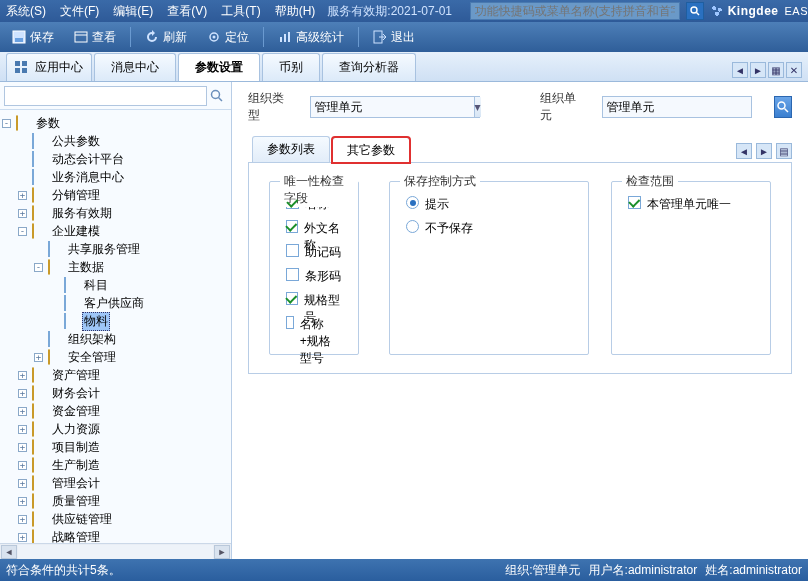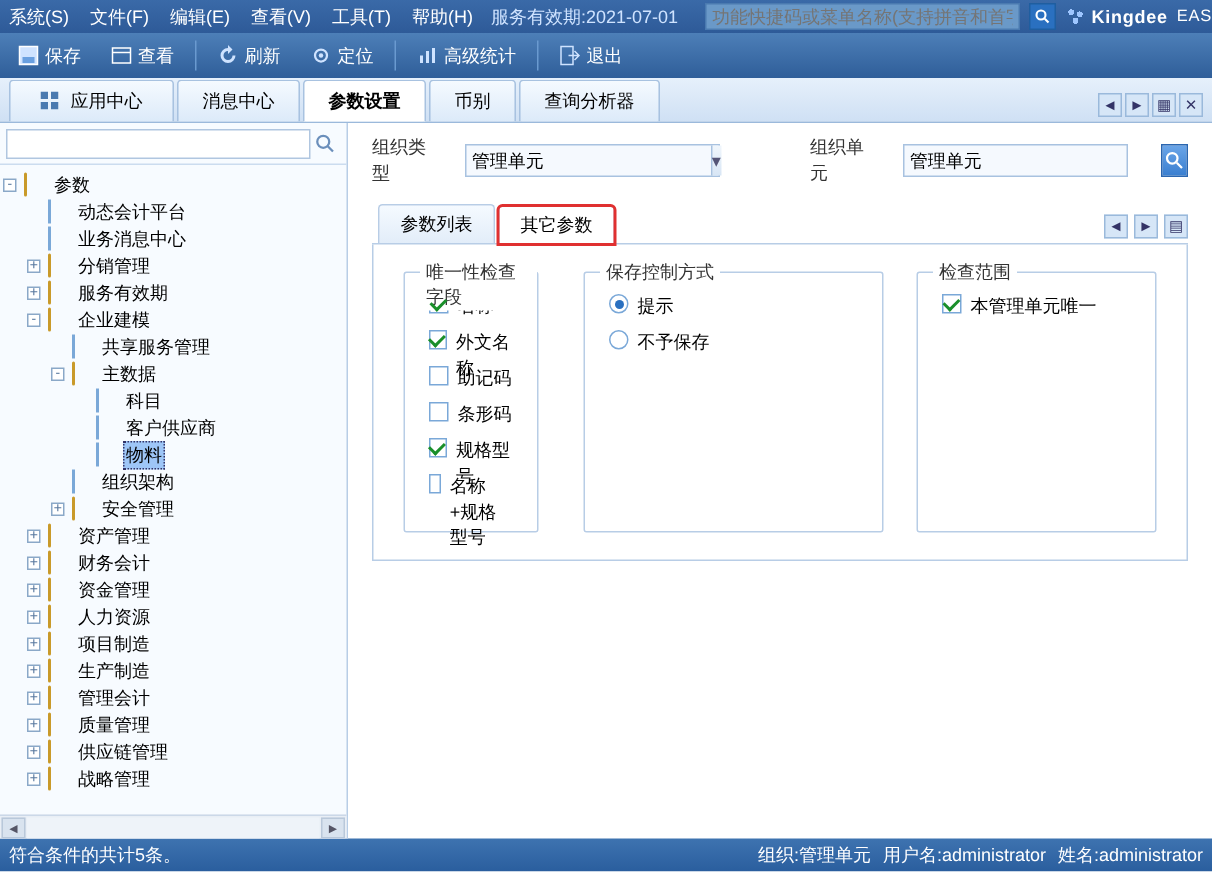--- a/index.html
+++ b/index.html
@@ -11,21 +11,21 @@
 .searchbox{background:#6a99c8;border:1px solid #4a7ab0;color:#d0e0f0;height:18px;width:210px;padding:0 4px}
 .magbtn{width:18px;height:18px;background:#2a70c0;display:inline-flex;align-items:center;justify-content:center;border:1px solid #1f5ea0;margin:0 4px}
 .brand{font-weight:bold;font-size:13px;color:#fff;letter-spacing:.5px;display:flex;align-items:center;gap:4px}
 .brand .dots{width:14px;height:14px;display:inline-block;background:radial-gradient(circle at 30% 30%,#9ec6ff 2px,transparent 2px),radial-gradient(circle at 70% 40%,#9ec6ff 2px,transparent 2px),radial-gradient(circle at 50% 70%,#9ec6ff 2px,transparent 2px)}
 .toolbar{height:30px;background:linear-gradient(#4d7fb8,#2f5e99);display:flex;align-items:center;padding:0 4px;gap:4px}
 .tbtn{display:flex;align-items:center;gap:4px;color:#fff;padding:2px 8px;cursor:pointer;border-radius:2px}
 .tsep{width:1px;height:20px;background:#6a9ad0;margin:0 2px}
 .ticon{width:14px;height:14px;display:inline-block}
 .tabstrip{height:30px;background:linear-gradient(#e6f0fb,#cfe0f4);border-bottom:1px solid #9bb9db;display:flex;align-items:flex-end;padding:0 6px;position:relative}
 .tabstrip .tab{padding:5px 16px;margin-right:2px;border:1px solid #a8c2e0;border-bottom:none;background:linear-gradient(#f5faff,#dceaf9);border-radius:3px 3px 0 0;cursor:pointer;display:flex;align-items:center;gap:6px}
-.tabstrip .tab.icon-only{padding:5px 20px}
+.tabstrip .tab.icon-only{padding:5px 8px}
 .tabstrip .tab.active{background:#fff;font-weight:bold}
 .tabstrip .navbtns{margin-left:auto;display:flex;gap:2px;align-items:center;margin-bottom:3px}
 .navbtn{width:16px;height:16px;background:#d6e6f7;border:1px solid #9ab9db;display:flex;align-items:center;justify-content:center;cursor:pointer;font-size:10px;color:#336}
 .maincols{flex:1;display:flex;overflow:hidden;background:#fff}
 .sidebar{width:232px;border-right:1px solid #b8cde6;display:flex;flex-direction:column;background:#f7fbff;position:relative}
 .side-search{height:28px;display:flex;align-items:center;padding:4px;border-bottom:1px solid #cbdcef}
 .side-search input{flex:1;height:20px;border:1px solid #b0c6e0;background:#fff;padding:0 4px}
 .side-search .sicon{width:20px;height:20px;display:flex;align-items:center;justify-content:center;cursor:pointer;color:#6b8fbb}
 .tree{flex:1;overflow:auto;padding:4px 2px}
 .tn{display:flex;align-items:center;height:18px;white-space:nowrap;cursor:default}
@@ -186,20 +186,25 @@
     </div>
     <div class="tree" id="tree">
         <div class="tn" style="padding-left: 0px;">
           <span class="exp" style="border: 1px solid rgb(138, 168, 200); width: 9px; height: 9px; line-height: 7px; font-size: 9px; background: rgb(255, 255, 255); display: inline-block; text-align: center; margin-right: 3px;">-</span>
           <span class="ic"><span class="folder"></span></span>
           <span class="lbl">参数</span>
         </div>
         <div class="tn" style="padding-left: 16px;">
           <span class="exp" style="width: 12px; display: inline-block;"></span>
           <span class="ic"><span class="page"></span></span>
+          <span class="lbl">公共参数</span>
+        </div>
+        <div class="tn" style="padding-left: 16px;">
+          <span class="exp" style="width: 12px; display: inline-block;"></span>
+          <span class="ic"><span class="page"></span></span>
           <span class="lbl">动态会计平台</span>
         </div>
         <div class="tn" style="padding-left: 16px;">
           <span class="exp" style="width: 12px; display: inline-block;"></span>
           <span class="ic"><span class="page"></span></span>
           <span class="lbl">业务消息中心</span>
         </div>
         <div class="tn" style="padding-left: 16px;">
           <span class="exp" style="border: 1px solid rgb(138, 168, 200); width: 9px; height: 9px; line-height: 7px; font-size: 9px; background: rgb(255, 255, 255); display: inline-block; text-align: center; margin-right: 3px;">+</span>
           <span class="ic"><span class="folder"></span></span>

